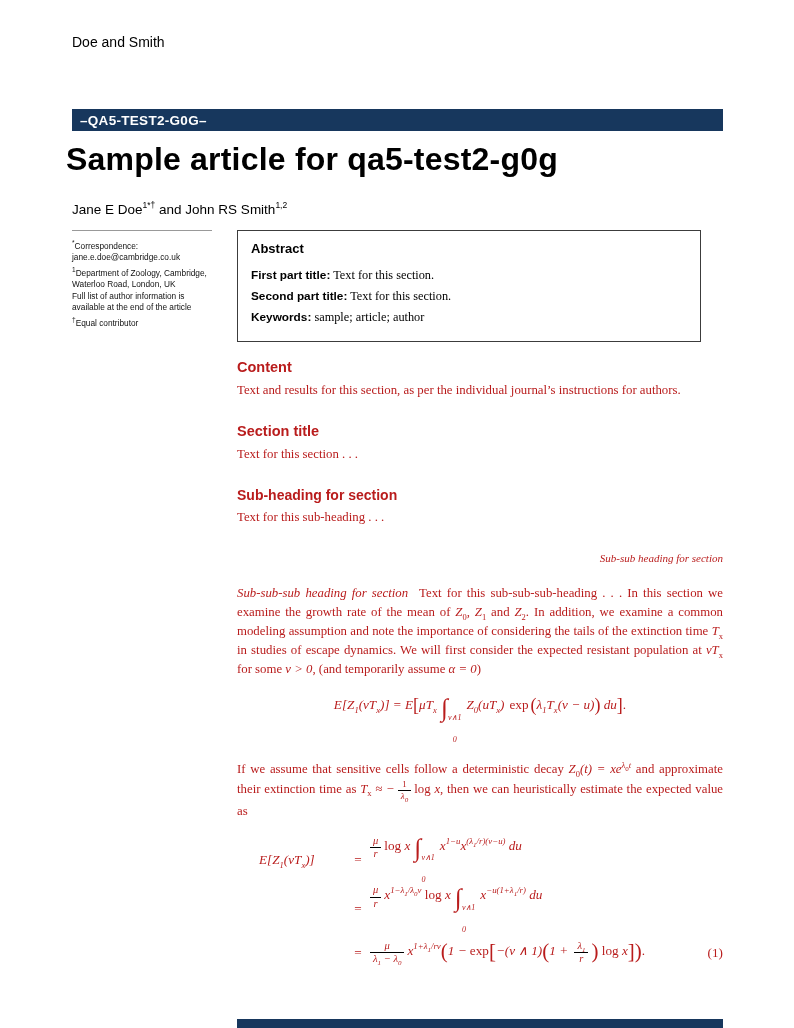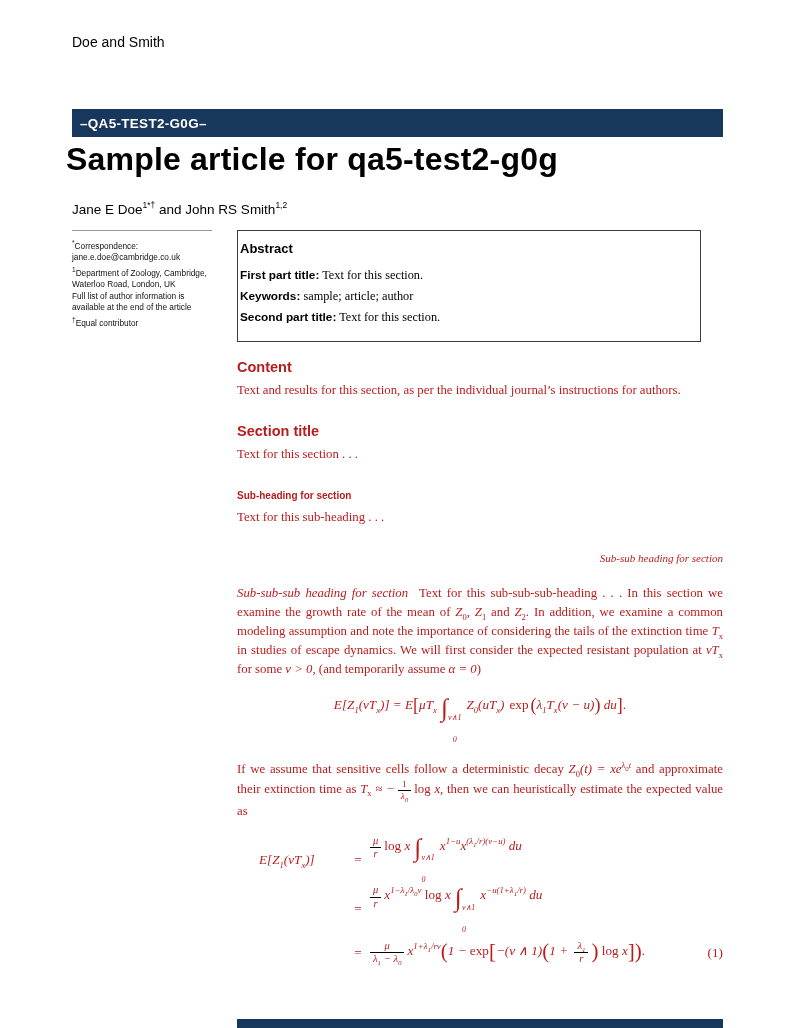--- a/index.html
+++ b/index.html
@@ -4,48 +4,48 @@
 <style>
   * { box-sizing: border-box; }
   html, body { margin: 0; padding: 0; background: #ffffff; }
   .page {
     position: relative; width: 794px; height: 1028px; margin: 0 auto;
     background: #fff; color: #000; overflow: hidden;
     font-family: "Liberation Sans", sans-serif;
   }
   .running-head { position: absolute; left: 72px; top: 34px; font-size: 14px; }
   .banner {
-    position: absolute; left: 72px; top: 109px; width: 651px; height: 28px;
+    position: absolute; left: 72px; top: 109px; width: 651px; height: 22px;
     background: var(--navy, #17375d); color: #fff; display: flex; align-items: center;
     padding-left: 8px; font-weight: bold; font-size: 13.5px; letter-spacing: .3px;
   }
   .title { position: absolute; left: 66px; top: 141px; margin: 0; font-size: 32px; font-weight: bold; letter-spacing: .2px; }
   .authors { position: absolute; left: 72px; top: 200px; font-size: 13.5px; }
   .authors sup { font-size: 8.5px; }
   .sidebar {
     position: absolute; left: 72px; top: 230px; width: 140px;
     border-top: 1px solid #999; padding-top: 6px;
     font-size: 8.3px; line-height: 11.5px; color: #111;
   }
   .sidebar p { margin: 0; }
   .sidebar sup { font-size: 6.5px; }
   .abstract {
     position: absolute; left: 237px; top: 230px; width: 464px;
-    border: 1px solid #3c3c3c; padding: 10px 2px 13px;
+    border: 1px solid #3c3c3c; padding: 10px 13px 13px;
   }
   .abstract h2 { margin: 0 0 9px; font-size: 13px; font-family: "Liberation Sans", sans-serif; }
   .abs-row { margin: 0; font-size: 12.3px; line-height: 21px; font-family: "Liberation Serif", serif; }
   .abs-row b { font-family: "Liberation Sans", sans-serif; font-size: 11.8px; }
   .main {
     position: absolute; left: 237px; top: 358px; width: 486px;
     font-family: "Liberation Serif", serif; font-size: 12.8px; line-height: 19px;
     text-align: justify; color: #b91c1c;
   }
   .main h2 { font-family: "Liberation Sans", sans-serif; font-size: 14.5px; margin: 0 0 4px; text-align: left; }
-  .main h3 { font-family: "Liberation Sans", sans-serif; font-size: 10px; margin: 0 0 3px; text-align: left; }
+  .main h3 { font-family: "Liberation Sans", sans-serif; font-size: 14px; margin: 0 0 3px; text-align: left; }
   .main h4 { font-family: "Liberation Serif", serif; font-style: italic; font-weight: normal; font-size: 11px; margin: 0 0 3px; text-align: right; }
   p.para { margin: 0; }
   .sp  { margin-top: 22px !important; }
   .sp3 { margin-top: 16px !important; }
   .runin { margin-right: 11px; }
   .para sub, .para sup { font-size: 8.5px; line-height: 0; }
   .rm { font-style: normal; }
   .diseq { margin-top: 16px; text-align: center; font-size: 13.2px; white-space: nowrap; font-style: italic; }
   .diseq sub, .eqnarray sub, .lhs sub { font-size: 8.5px; line-height: 0; }
   .frac { display: inline-block; vertical-align: -8px; text-align: center; font-size: 10.5px; line-height: 1.2; margin: 0 3px; font-style: italic; }
@@ -88,22 +88,22 @@
     <p><sup>*</sup><span>Correspondence:</span></p>
     <p>jane.e.doe@cambridge.co.uk</p>
     <p><sup>1</sup><span>Department of Zoology, Cambridge, Waterloo Road, London, UK</span></p>
     <p>Full list of author information is available at the end of the article</p>
     <p><sup>†</sup><span>Equal contributor</span></p>
   </aside>
 
   <section class="abstract">
     <h2>Abstract</h2>
     <p class="abs-row"><b>First part title:</b> <span>Text for this section.</span></p>
+    <p class="abs-row"><b>Second part title:</b> <span>Text for this section.</span></p>
     <p class="abs-row"><b>Keywords:</b> <span>sample; article; author</span></p>
-    <p class="abs-row"><b>Second part title:</b> <span>Text for this section.</span></p>
   </section>
 
   <main class="main">
 
     <h2>Content</h2>
     <p class="para">Text and results for this section, as per the individual journal’s instructions for authors.</p>
 
     <h2 class="sp">Section title</h2>
     <p class="para">Text for this section . . .</p>
 

